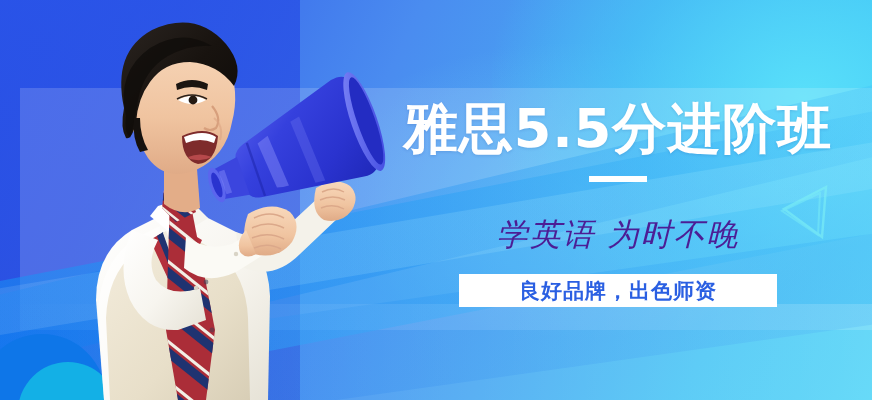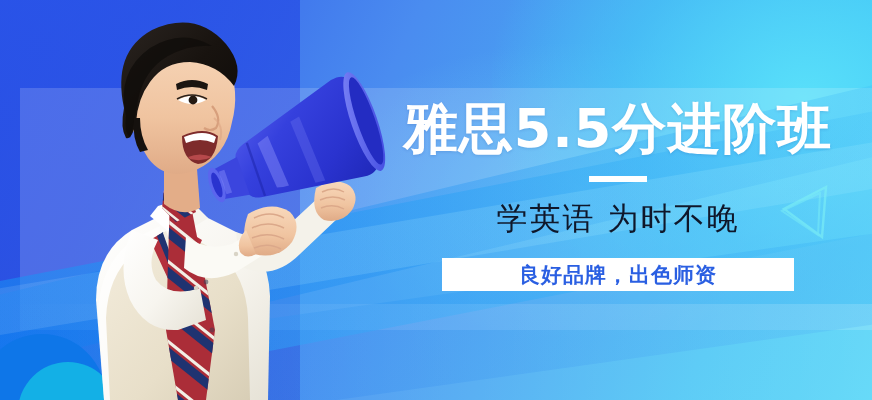--- a/index.html
+++ b/index.html
@@ -146,30 +146,31 @@
     white-space: nowrap;
     text-shadow: 0 1px 3px rgba(20,60,150,0.18);
   }
   .divider {
     width: 58px;
     height: 6px;
     background: #ffffff;
     margin: 18px auto 0 auto;
   }
   .subhead {
-    margin-top: 16px;
+    margin-top: 32px;
     font-size: 31px;
     font-weight: 400;
-    color: #0f172a;
+    color: #4c1d95;
     letter-spacing: 2px;
     white-space: nowrap;
+    font-style: italic;
   }
   .tagbox {
     margin: 18px auto 0 auto;
-    width: 352px;
+    width: 318px;
     height: 33px;
     background: #ffffff;
     display: flex;
     align-items: center;
     justify-content: center;
   }
   .tagbox-text {
     font-size: 21px;
     font-weight: 700;
     color: #2a5fe2;

